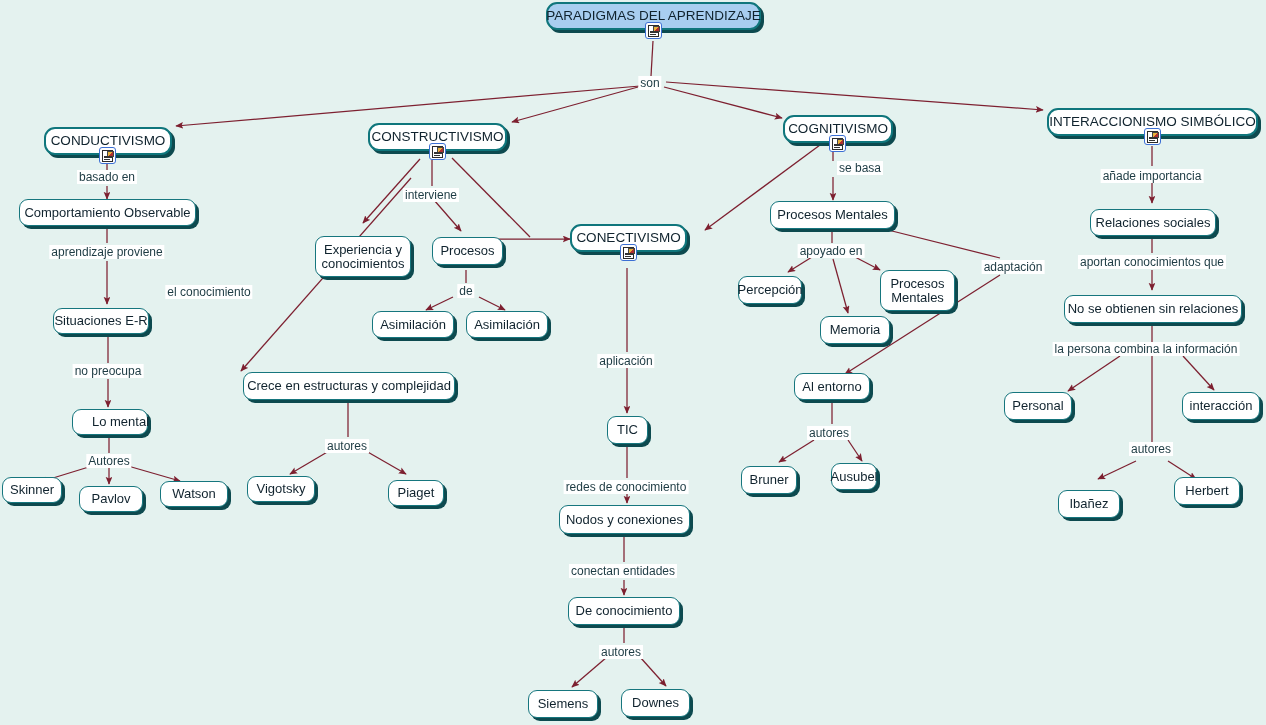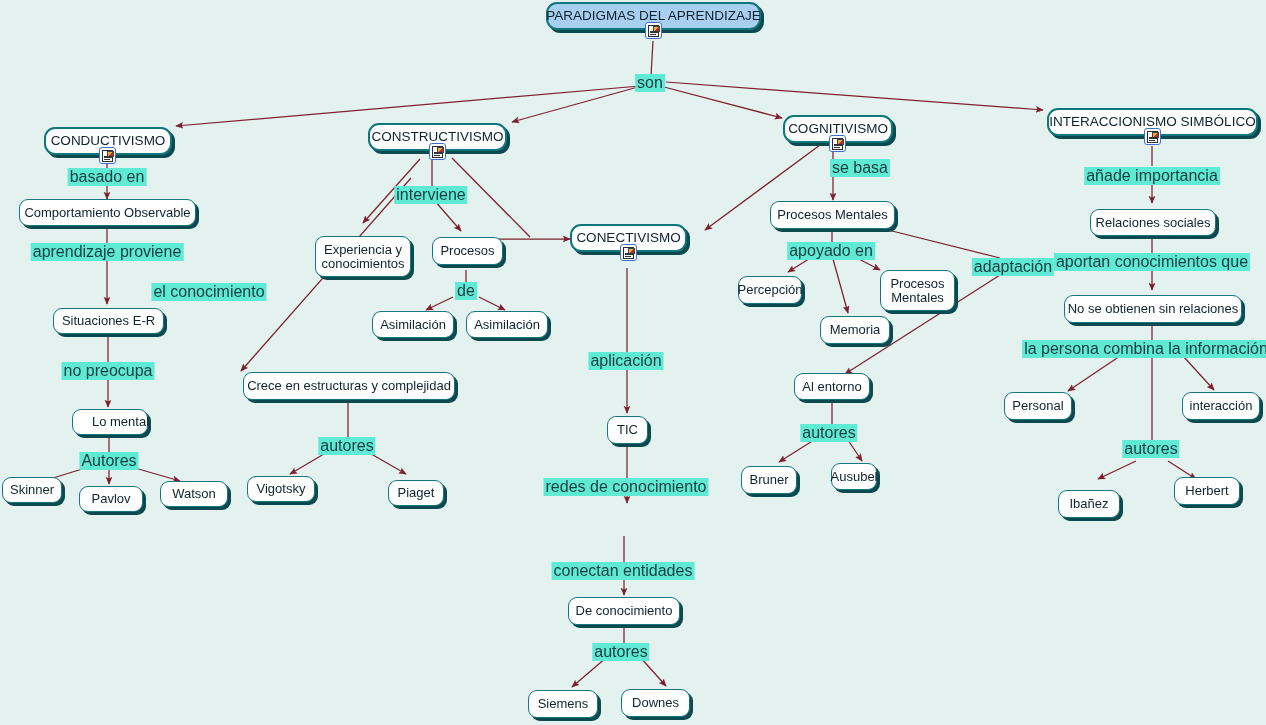--- a/index.html
+++ b/index.html
@@ -76,23 +76,23 @@
     position:absolute;left:4.5px;
     height:1px;background:#333;
   }
   .docicon .ln1{top:8.5px;width:8px;}
   .docicon .ln2{top:10.2px;width:8px;}
   .docicon .ln3{top:11.9px;width:6px;}
 
   
   .lbl{
     position:absolute;
-    font-size:16px;
+    font-size:12px;
     color:#1d3b43;
-    background:#5eead4;
+    background:#ffffff;
     padding:0 2px;
     white-space:nowrap;
     z-index:4;
     transform:translate(-50%,-50%);
   }
 </style>
 </head>
 <body>
 
 <div id="canvas">
@@ -230,35 +230,36 @@
   <div class="docicon" style="left:620px;top:244px;">
     <span class="frame"></span>
       <span class="page"></span>
       <span class="thumb"></span>
     <span class="ln ln1"></span>
       <span class="ln ln2"></span>
       <span class="ln ln3"></span>
   </div>
 
   <div class="node" style="left:19px;top:199px;width:177px;height:27px;">Comportamiento Observable</div>
-  <div class="node" style="left:53px;top:308px;width:111px;height:26px;">Situaciones E-R</div>
+  <div class="node" style="left:53px;top:308px;width:96px;height:26px;">Situaciones E-R</div>
   <div class="node" style="left:72px;top:409px;width:76px;height:26px;padding-left:28px;">Lo mental</div>
   <div class="node" style="left:2px;top:477px;width:60px;height:26px;">Skinner</div>
   <div class="node" style="left:79px;top:486px;width:64px;height:26px;">Pavlov</div>
   <div class="node" style="left:160px;top:481px;width:68px;height:26px;">Watson</div>
 
   <div class="node two-line" style="left:315px;top:236px;width:96px;height:41px;">Experiencia y conocimientos</div>
   <div class="node" style="left:432px;top:237px;width:71px;height:28px;">Procesos</div>
   <div class="node" style="left:372px;top:311px;width:82px;height:27px;">Asimilación</div>
   <div class="node" style="left:466px;top:311px;width:82px;height:27px;">Asimilación</div>
   <div class="node" style="left:243px;top:372px;width:212px;height:28px;">Crece en estructuras y complejidad</div>
   <div class="node" style="left:247px;top:476px;width:68px;height:26px;">Vigotsky</div>
   <div class="node" style="left:388px;top:480px;width:56px;height:26px;">Piaget</div>
 
   <div class="node" style="left:607px;top:416px;width:41px;height:28px;">TIC</div>
+  <div class="node" style="left:559px;top:505px;width:131px;height:29px;">Nodos y conexiones</div>
   <div class="node" style="left:568px;top:597px;width:112px;height:28px;">De conocimiento</div>
   <div class="node" style="left:528px;top:690px;width:70px;height:28px;">Siemens</div>
   <div class="node" style="left:621px;top:689px;width:69px;height:28px;">Downes</div>
 
   <div class="node" style="left:770px;top:201px;width:125px;height:28px;">Procesos Mentales</div>
   <div class="node" style="left:738px;top:276px;width:64px;height:28px;">Percepción</div>
   <div class="node" style="left:820px;top:316px;width:70px;height:28px;">Memoria</div>
   <div class="node two-line" style="left:880px;top:270px;width:75px;height:41px;">Procesos Mentales</div>
   <div class="node" style="left:794px;top:373px;width:76px;height:27px;">Al entorno</div>
   <div class="node" style="left:741px;top:466px;width:56px;height:28px;">Bruner</div>

